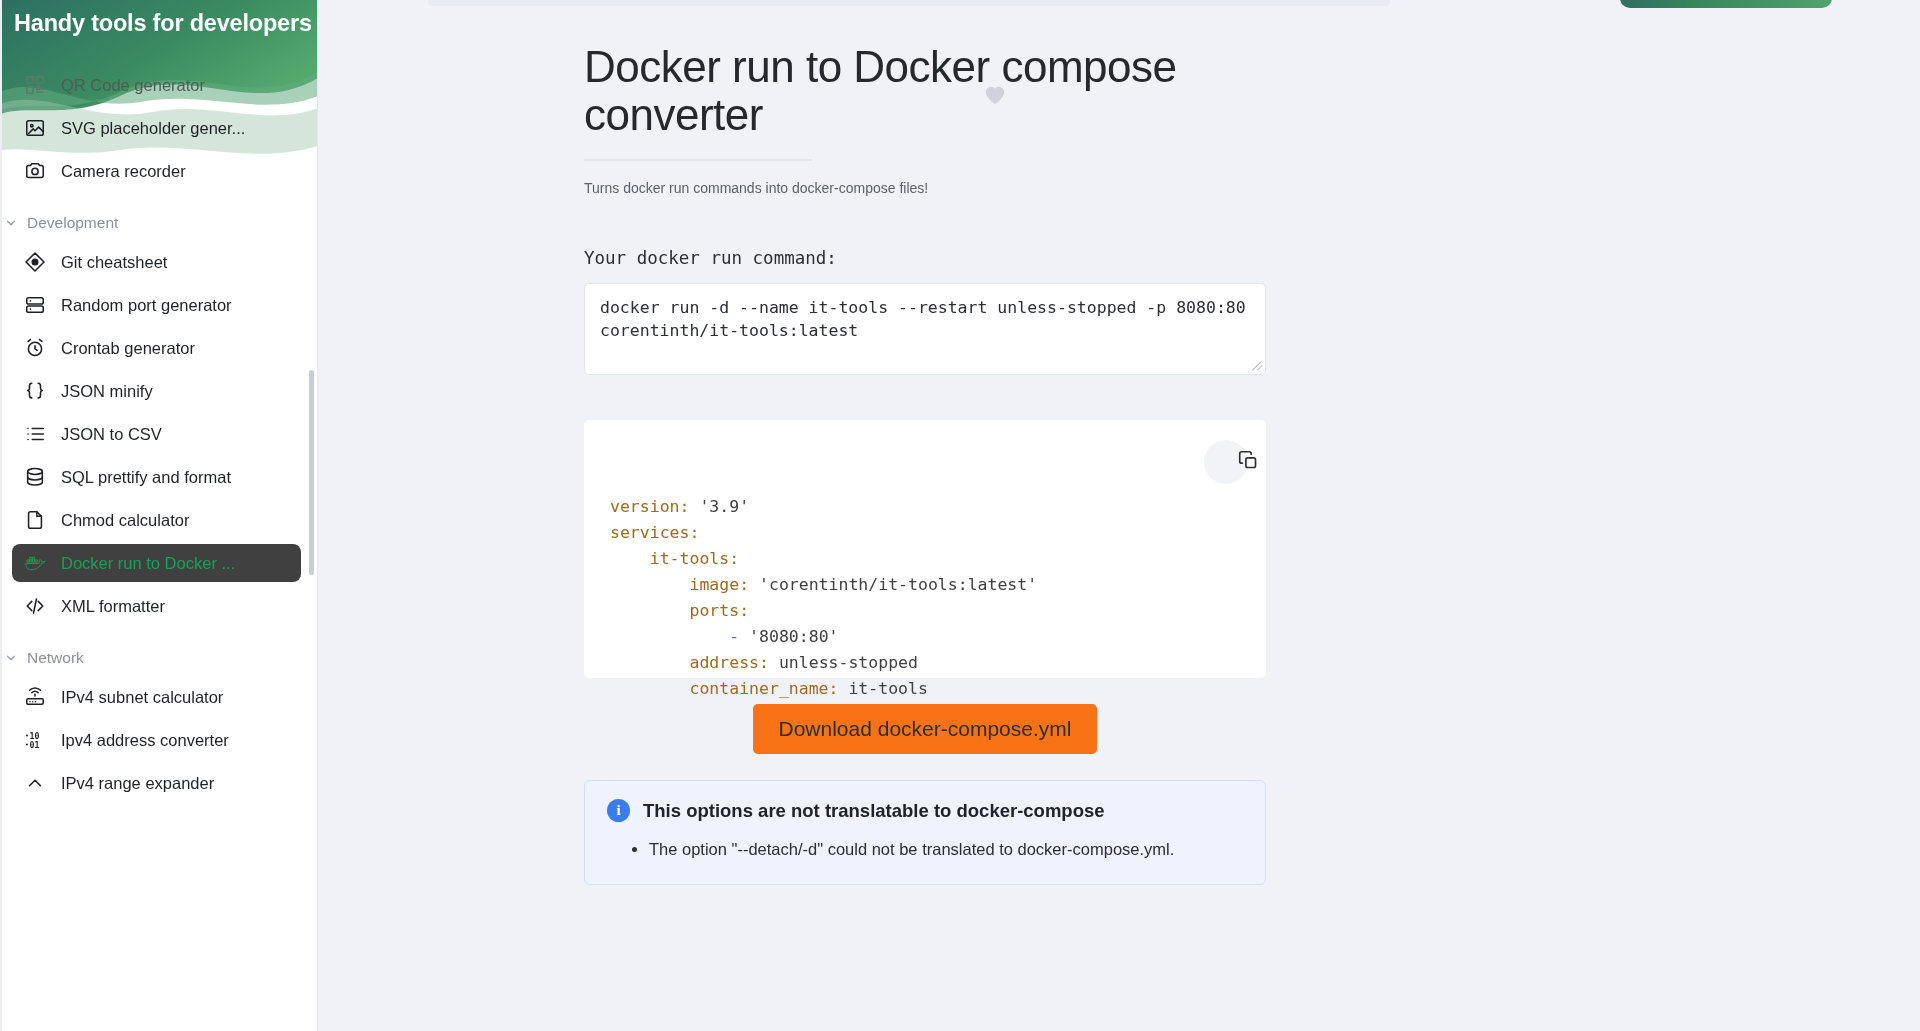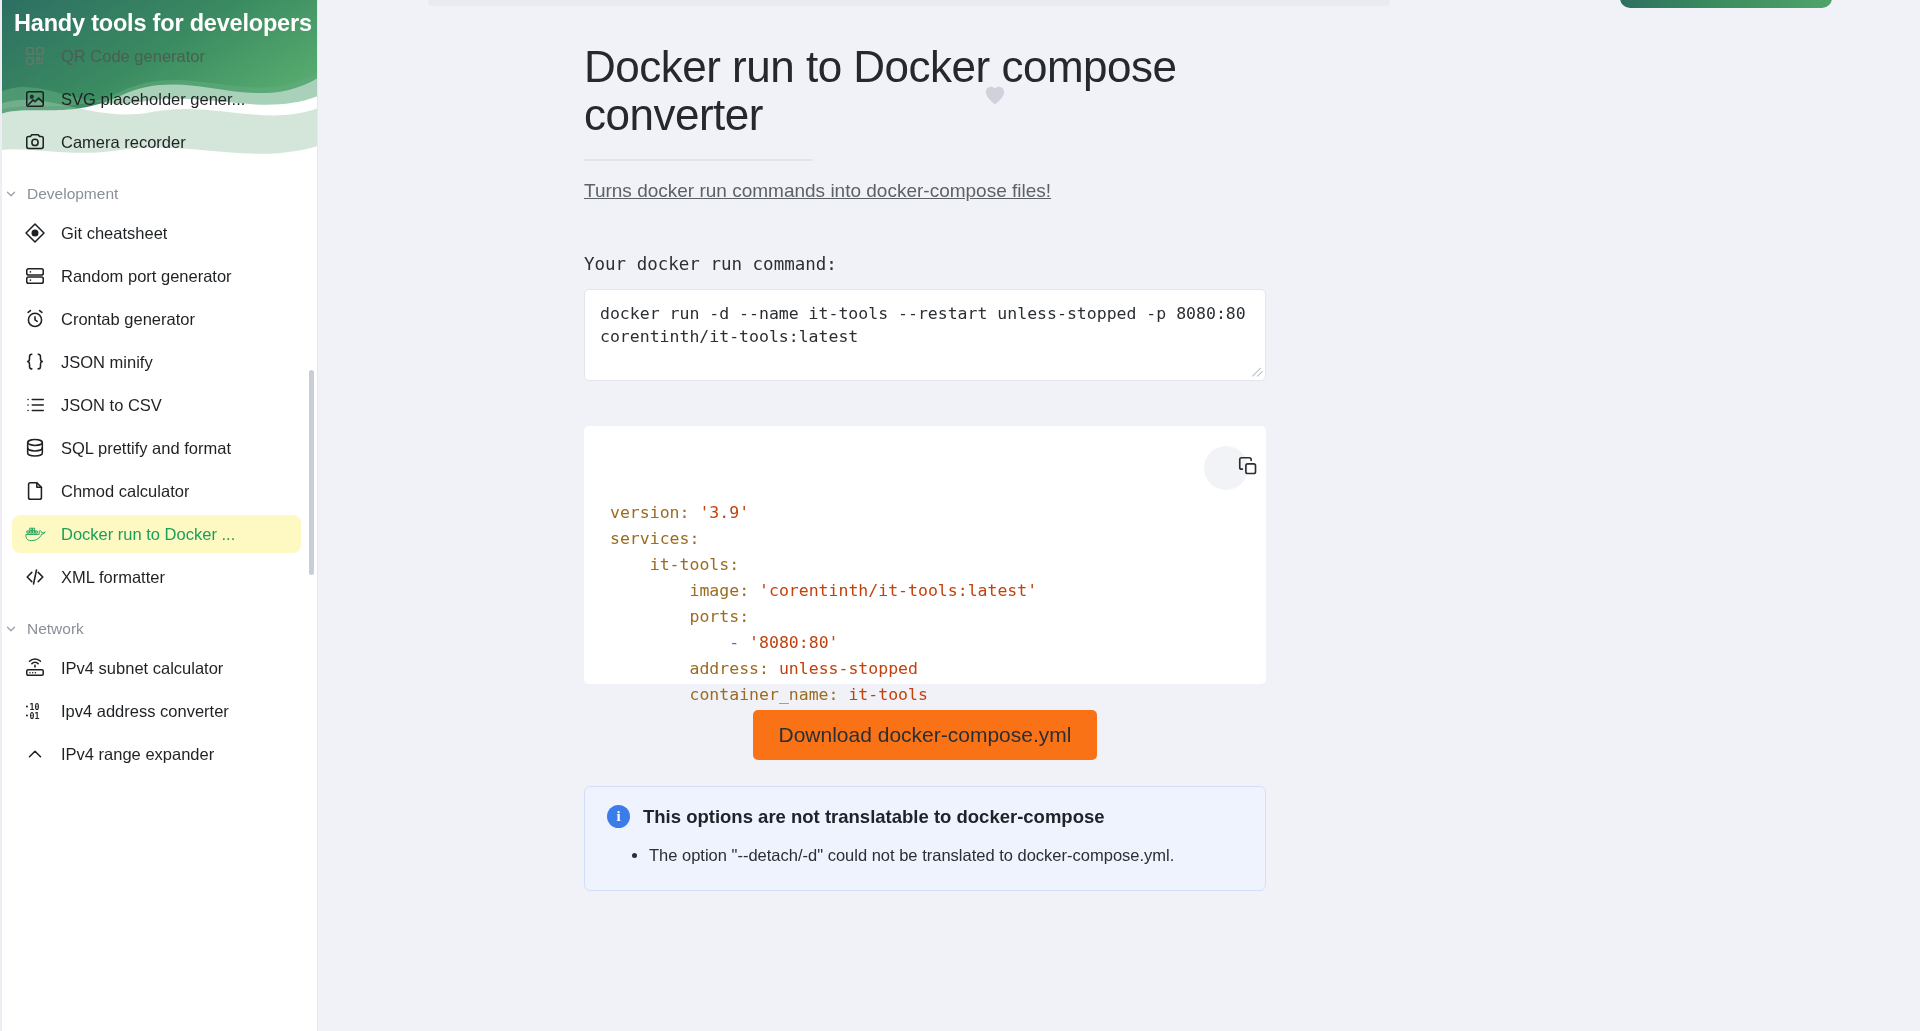--- a/index.html
+++ b/index.html
@@ -25,37 +25,37 @@
     overflow: hidden; pointer-events: none;
   }
   .sb-hero svg { display: block; }
   .sb-title {
     position: absolute; top: 10px; left: 14px;
     font-size: 23.5px; font-weight: 700; color: #ffffff;
     letter-spacing: -0.2px; z-index: 3;
   }
   .sb-scroll {
     position: absolute; top: 0; left: 0; width: 318px; height: 1012px;
-    padding-top: 32px;
+    padding-top: 61px;
     overflow: hidden;
   }
   .sb-inner { padding: 0 8px 0 0; }
   .nav-item {
     display: flex; align-items: center; gap: 15px;
     height: 38px; margin: 5px 9px 5px 12px;
     padding: 0 12px; border-radius: 8px;
     color: #1f2225; font-size: 16.5px;
     cursor: pointer; white-space: nowrap; overflow: hidden;
   }
   .nav-item .ico { width: 22px; height: 22px; flex: 0 0 22px;
     display: flex; align-items: center; justify-content: center; }
   .nav-item .ico svg { display: block; }
   .nav-item .lbl { overflow: hidden; text-overflow: ellipsis; }
   .nav-item.ghost { color: #4d5d52; }
-  .nav-item.active { background: #fef9c3; color: #18a058; }
+  .nav-item.active { background: #404040; color: #18a058; }
   .nav-item.active .ico svg { stroke: #18a058; fill: none; }
   .group-head {
     display: flex; align-items: center; gap: 8px;
     height: 30px; margin: 18px 0 4px 0; padding-left: 3px;
     color: #8a8f98; font-size: 15.5px; cursor: pointer; text-align: right;
   }
   .group-head .chev { width: 16px; height: 16px; display: flex;
     align-items: center; justify-content: center; }
   .sb-rail {
     position: absolute; left: 0; top: 0; width: 2px; height: 1031px;
@@ -90,21 +90,21 @@
   .page-title {
     margin-top: 43px;
     font-size: 44px; line-height: 48px; font-weight: 400;
     color: #25282c; letter-spacing: -0.5px;
     max-width: 640px;
   }
   .title-rule {
     margin-top: 20px; width: 228px; height: 2px; background: #e2e4ec;
   }
   .page-sub {
-    margin-top: 19px; font-size: 19px; color: #5c6168; text-decoration: underline;
+    margin-top: 19px; font-size: 14px; color: #5c6168;
   }
   .fav-heart {
     position: absolute; top: 82px; left: 664px;
     width: 26px; height: 26px; cursor: pointer;
   }
 
   .field-label {
     margin-top: 52px;
     font-family: "DejaVu Sans Mono", monospace;
     font-size: 17.5px; color: #2b2f33;
@@ -133,21 +133,21 @@
   .yaml-card {
     position: relative;
     margin-top: 45px; width: 682px; height: 258px;
     background: #ffffff; border-radius: 5px;
     padding: 22px 26px;
     font-family: "DejaVu Sans Mono", monospace;
     font-size: 16.5px; line-height: 26px;
     white-space: pre; color: #6b5a2e;
   }
   .yk { color: #9c6b1f; }   
-  .ys { color: #c2410c; }   
+  .ys { color: #404040; }   
   .yd { color: #4f6ae0; }   
   .copy-btn {
     position: absolute; top: 20px; right: 18px;
     width: 44px; height: 44px; border-radius: 50%;
     background: #f2f3f7; border: none; cursor: pointer;
     display: flex; align-items: center; justify-content: center;
   }
 
   .dl-wrap { width: 682px; display: flex; justify-content: center; margin-top: 26px; }
   .dl-btn {

